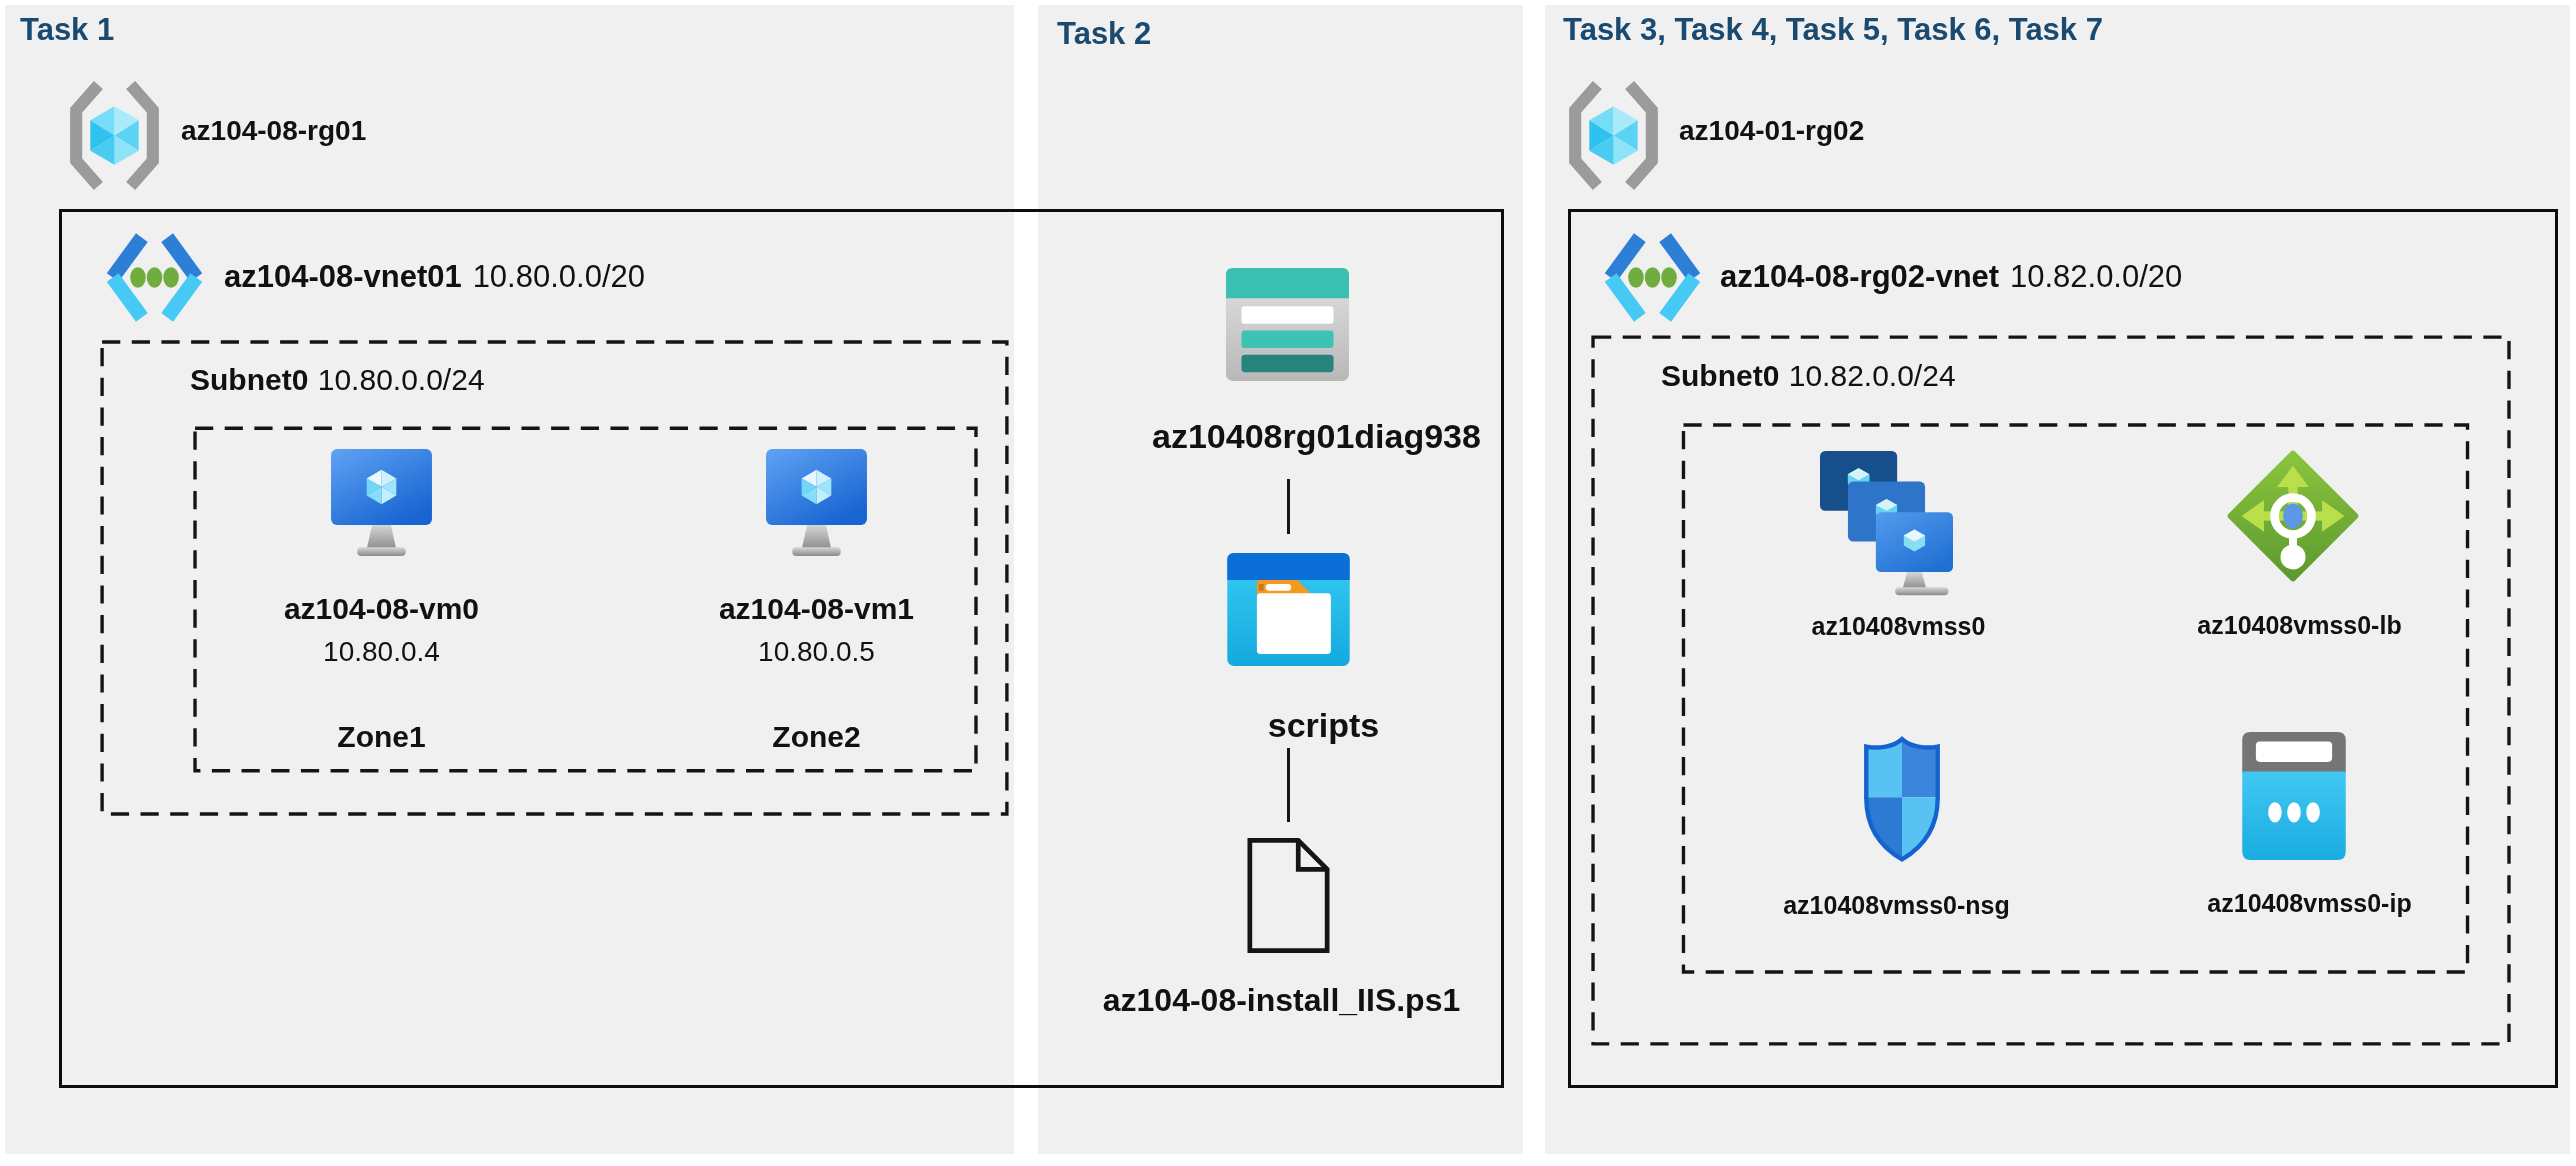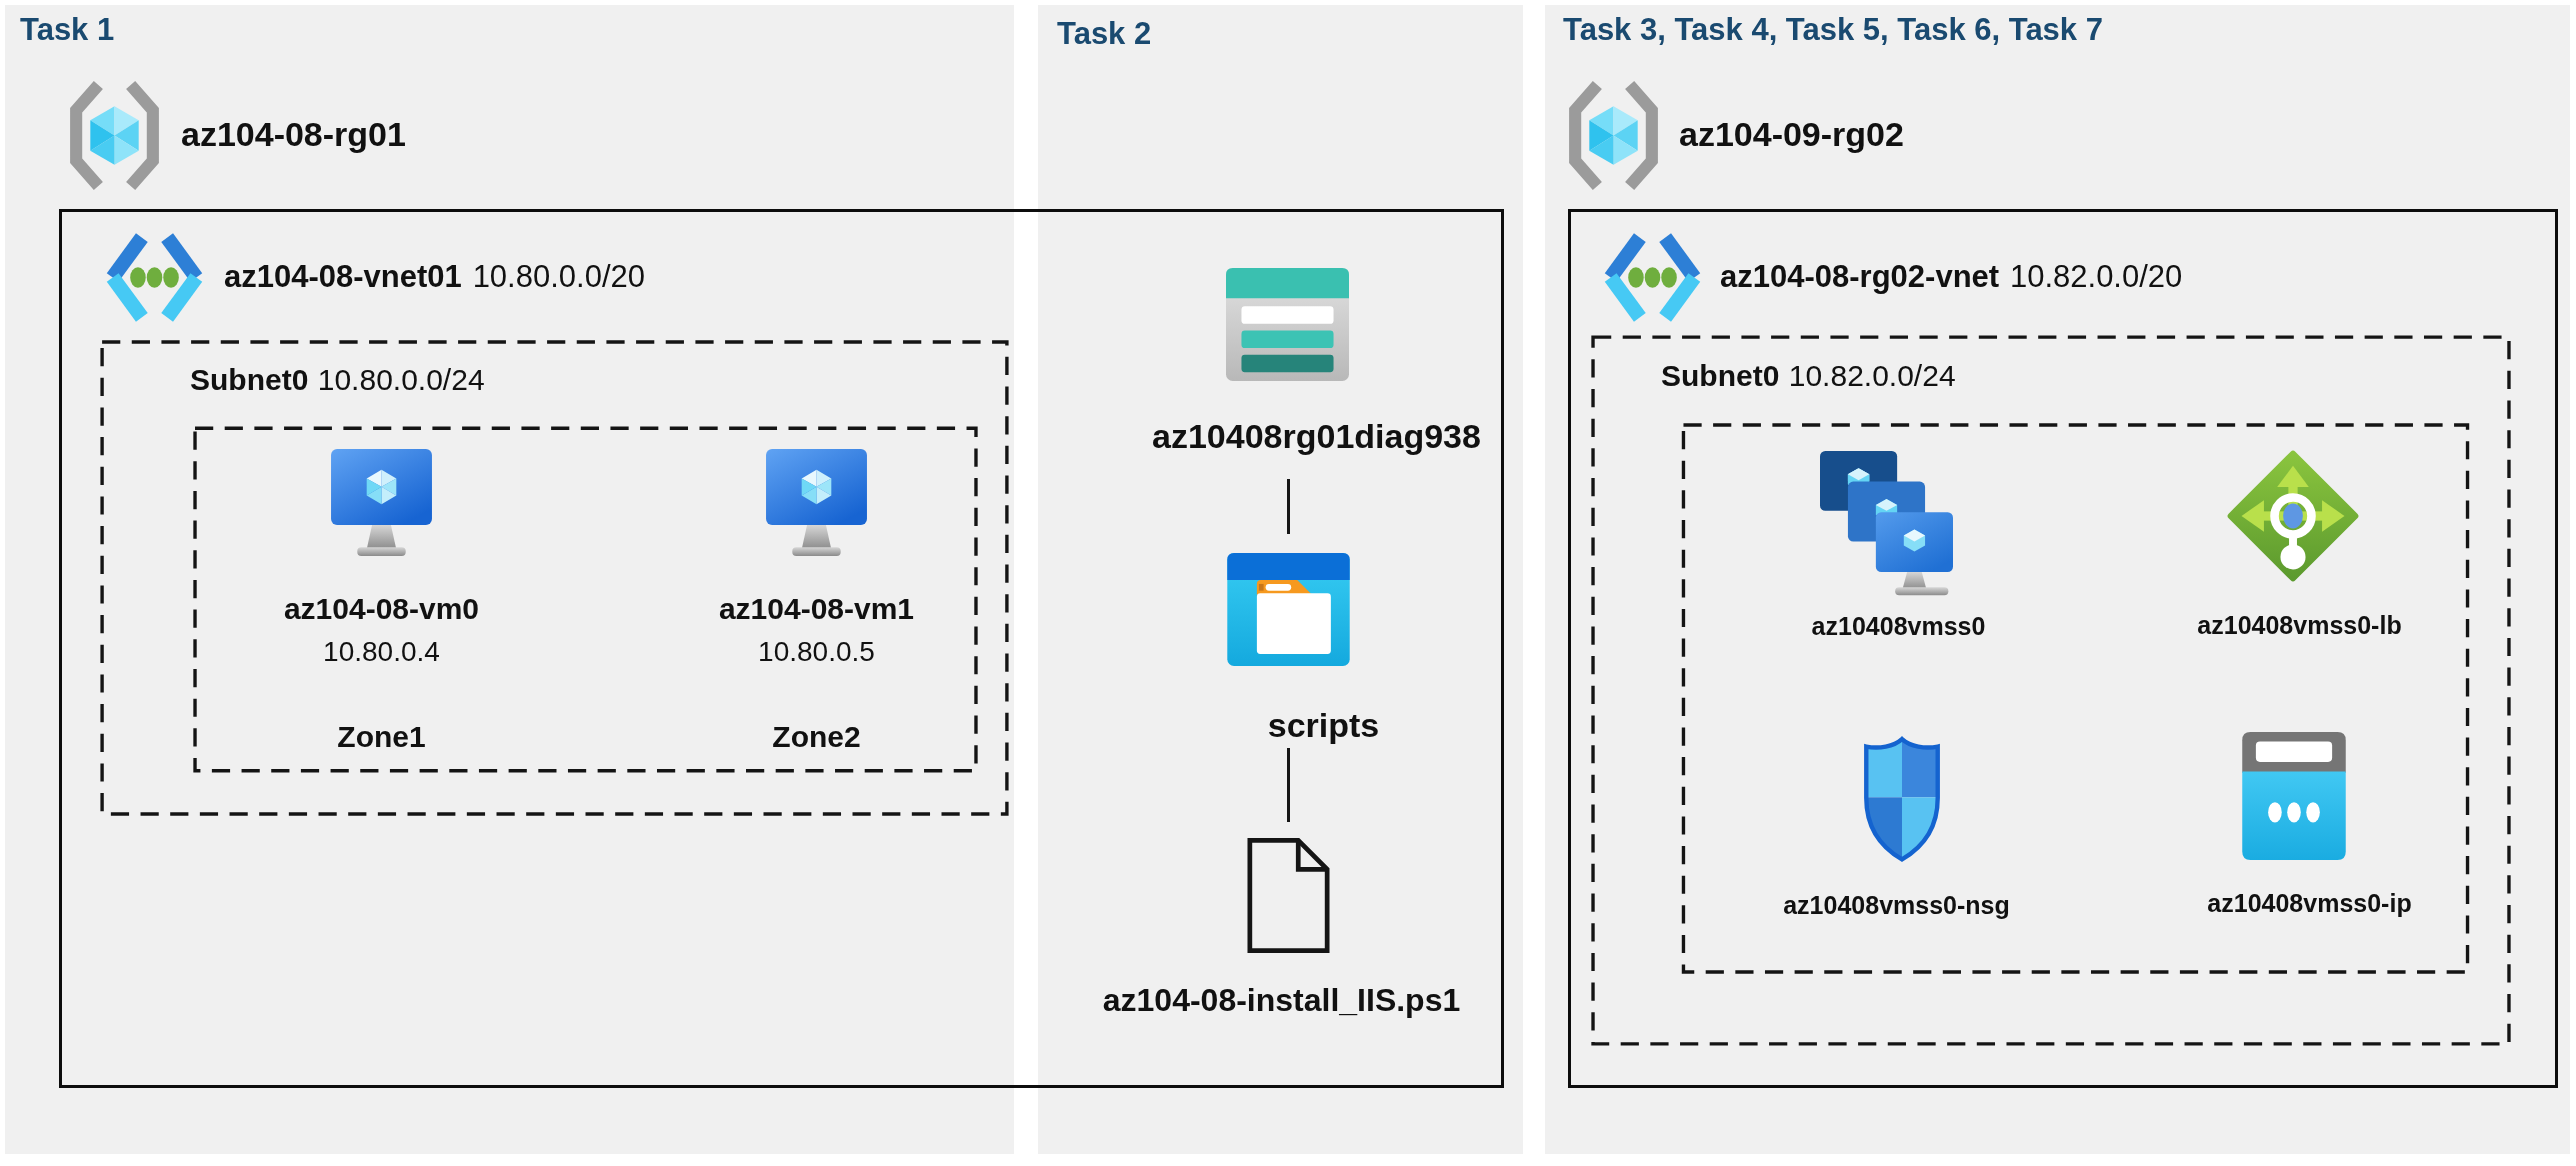--- a/index.html
+++ b/index.html
@@ -4,21 +4,21 @@
 <style>
   html,body{margin:0;padding:0;background:#fff;}
   .canvas{position:relative;width:2576px;height:1166px;background:#ffffff;
           font-family:"Liberation Sans",sans-serif;color:#111;overflow:hidden;}
   .panel{position:absolute;background:#f0f0f0;}
   .solidbox{position:absolute;border:3.4px solid #0d0d0d;}
   .dashsvg{position:absolute;}
   .title{position:absolute;font-weight:bold;font-size:31px;color:#1a4a70;white-space:nowrap;}
   .lbl{position:absolute;white-space:nowrap;}
   .b{font-weight:bold;}
-  .rg-label{font-size:34px;font-weight:bold;}
+  .rg-label{font-size:28px;font-weight:bold;}
   .net-label{font-size:31px;}
   .net-label .cidr{font-weight:400;margin-left:10.8px;}
   .sub-label{font-size:30px;}
   .sub-label .cidr{font-weight:400;margin-left:9.4px;}
   .vm-name{font-size:30px;font-weight:bold;text-align:center;}
   .vm-ip{font-size:28px;font-weight:400;text-align:center;}
   .vm-zone{font-size:30px;font-weight:bold;text-align:center;}
   .res-label{font-size:25px;font-weight:bold;text-align:center;}
   .p2-label{font-size:34px;font-weight:bold;text-align:center;}
   .p2-label-sm{font-size:32px;font-weight:bold;text-align:center;}
@@ -171,21 +171,21 @@
   <svg class="icon" viewBox="0 0 100 110" style="left:1563px;top:80px;width:101px;height:111px;">
     <path d="M34,5 L12,30 L12,80 L34,105" fill="none" stroke="#9b9b9b" stroke-width="12"></path>
     <path d="M66,5 L88,30 L88,80 L66,105" fill="none" stroke="#9b9b9b" stroke-width="12"></path>
     <polygon points="26,40 50,26 50,55" fill="#76ddf8"></polygon>
     <polygon points="50,26 74,40 50,55" fill="#a9eafb"></polygon>
     <polygon points="74,40 74,70 50,55" fill="#5cd3f4"></polygon>
     <polygon points="74,70 50,84 50,55" fill="#8ee3f9"></polygon>
     <polygon points="50,84 26,70 50,55" fill="#49ccf2"></polygon>
     <polygon points="26,70 26,40 50,55" fill="#2fc2ee"></polygon>
   </svg>
-  <div class="lbl rg-label" style="left:1679px;top:115px;">az104-09-rg02</div>
+  <div class="lbl rg-label" style="left:1679px;top:115px;">az104-01-rg02</div>
 
   <div class="solidbox" style="left:1568px;top:209px;width:984px;height:873px;"></div>
 
   <svg class="icon" viewBox="0 0 110 100" style="left:1599px;top:227px;width:107px;height:101px;">
     <path d="M42,9 L12,50" stroke="#2d7fd6" stroke-width="15" fill="none"></path>
     <path d="M12,50 L42,91" stroke="#46c9f4" stroke-width="15" fill="none"></path>
     <path d="M68,9 L98,50" stroke="#2d7fd6" stroke-width="15" fill="none"></path>
     <path d="M98,50 L68,91" stroke="#46c9f4" stroke-width="15" fill="none"></path>
     <ellipse cx="38" cy="50" rx="8" ry="10.5" fill="#6fae3e"></ellipse>
     <ellipse cx="55" cy="50" rx="8" ry="10.5" fill="#6fae3e"></ellipse>

